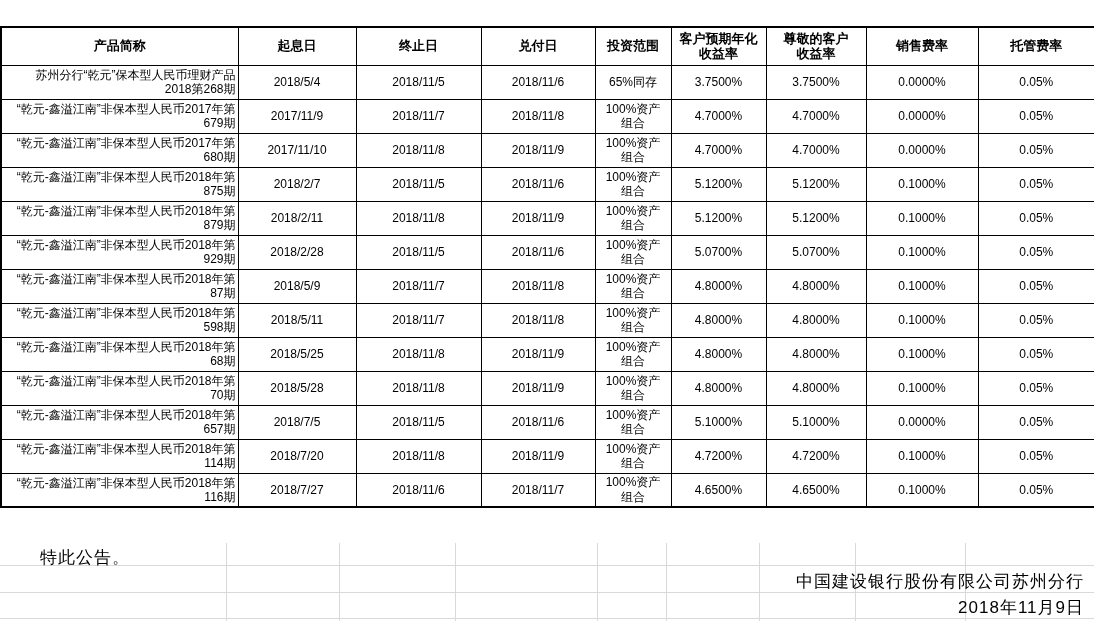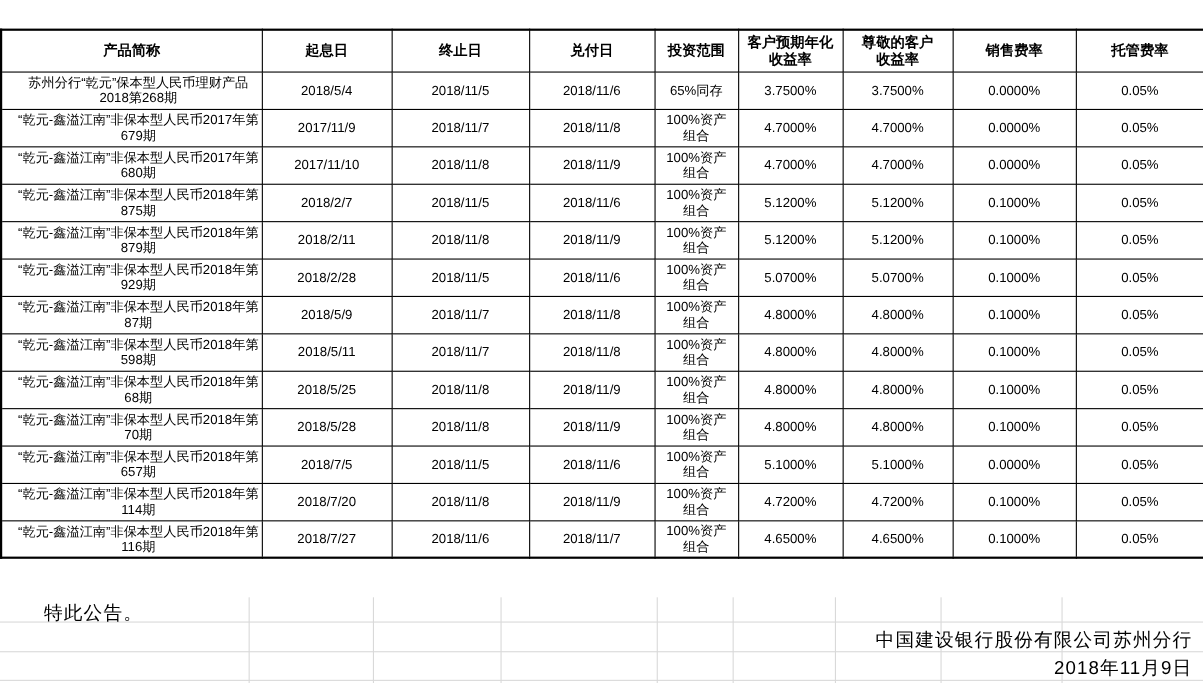--- a/index.html
+++ b/index.html
@@ -22,21 +22,21 @@
   }
   th,td{
     border:1px solid #000;
     text-align:center;vertical-align:middle;
     padding:0 2px;overflow:hidden;
   }
   thead tr{height:38px;}
   tbody tr{height:34px;}
   th{font-size:13px;font-weight:bold;white-space:pre-line;line-height:1.2;}
   td{font-size:12px;line-height:1.2;}
-  td.c0{text-align:center;line-height:1.18;padding-left:14px;}
+  td.c0{text-align:right;line-height:1.18;padding-left:14px;}
   td.c4{white-space:pre-line;}
   
   .grid-h{position:absolute;left:0;width:1094px;height:1px;background:#d9d9d9;z-index:0;}
   .grid-v{position:absolute;top:543px;bottom:0;width:1px;background:#d9d9d9;z-index:0;}
   .gh1{top:565px;} .gh2{top:592px;} .gh3{top:618px;}
   .gv1{left:226px;} .gv2{left:339px;} .gv3{left:455px;} .gv4{left:597px;}
   .gv5{left:666px;} .gv6{left:759px;} .gv7{left:855px;} .gv8{left:965px;}
   .closing{
     position:absolute;top:546px;left:40px;
     font-size:17px;z-index:1;letter-spacing:1px;

